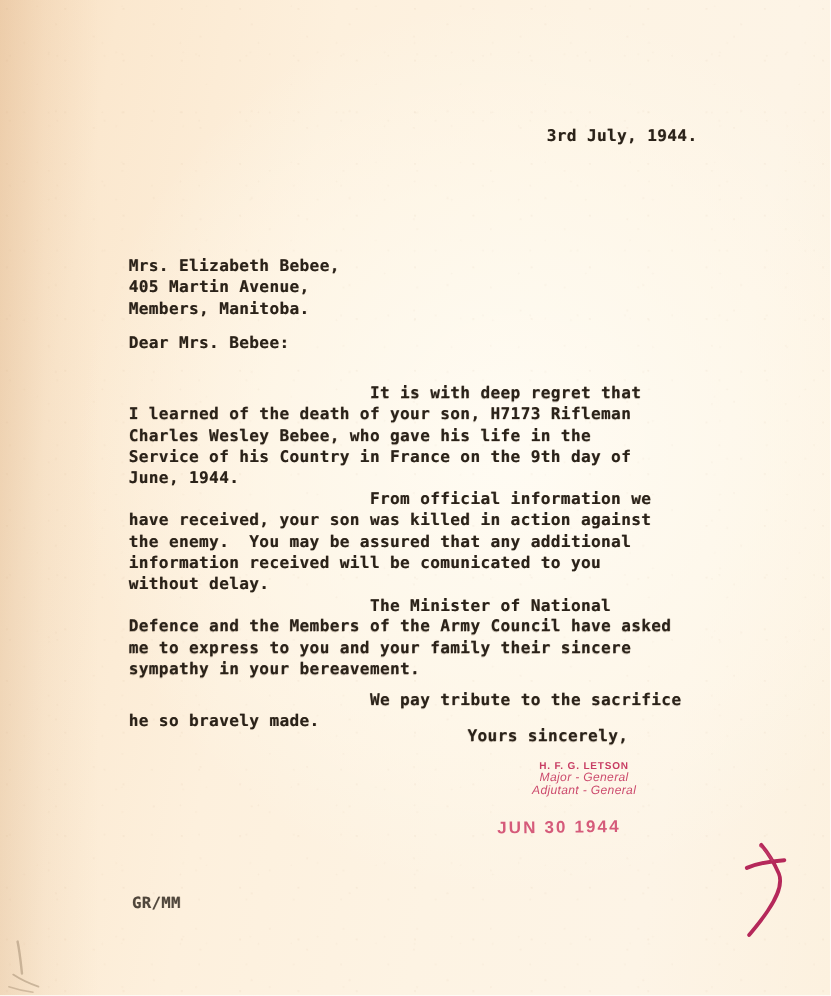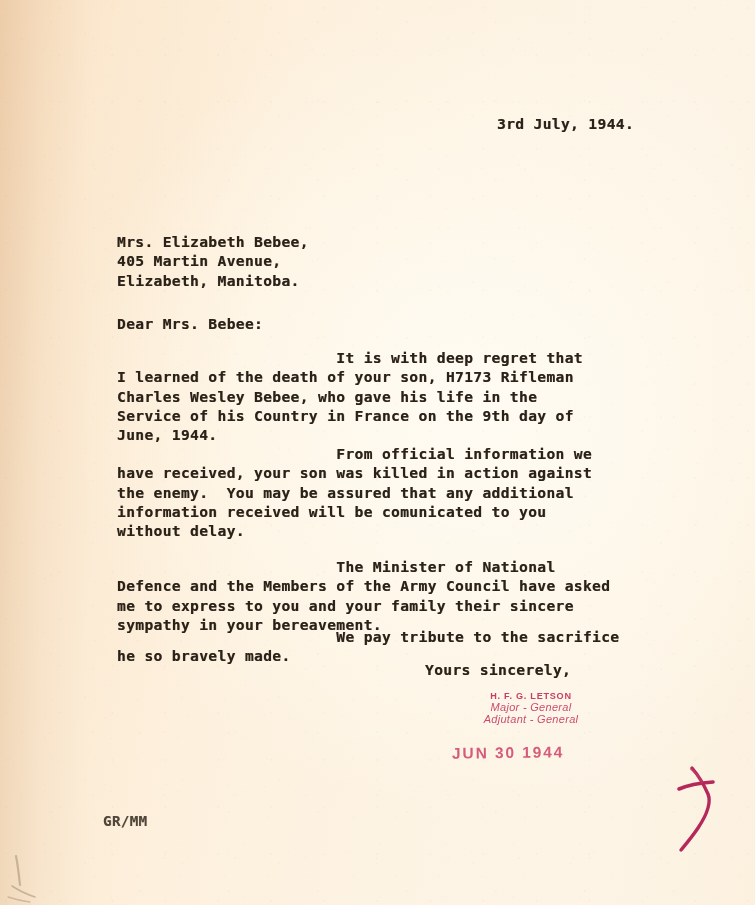--- a/index.html
+++ b/index.html
@@ -69,44 +69,44 @@
     top: 114px;
   }
 
   #address-block {
     left: 117px;
     top: 232px;
   }
 
   #salutation {
     left: 117px;
-    top: 314px;
+    top: 302px;
     text-align: center;
   }
 
   .para {
     left: 117px;
   }
   #para-1 { top: 348px; }
   #para-2 { top: 444px; }
-  #para-3 { top: 541px; margin-top: 16px; }
+  #para-3 { top: 541px; }
   #para-4 { top: 627px; }
 
   #closing {
     left: 425px;
     top: 660px;
   }
 
   #signature-block {
     left: 404px;
     top: 763px;
   }
 
   #ref-initials {
-    left: 103px;
+    left: 120px;
     top: 812px;
     font-size: 14.2px;
     opacity: 0.82;
   }
 
   
   #stamp-signature {
     position: absolute;
     left: 441px;
     top: 691px;
@@ -172,21 +172,21 @@
 
 <div id="page">
 
   <div id="grain"></div>
   <div id="edge-shade"></div>
 
   <div class="typed" id="datestamp-line">3rd July, 1944.</div>
 
   <div class="typed" id="address-block"><span>Mrs. Elizabeth Bebee,</span>
 <span>405 Martin Avenue,</span>
-<span>Elizabeth, Manitoba.</span></div>
+<span>Members, Manitoba.</span></div>
 
   <div class="typed" id="salutation">Dear Mrs. Bebee:</div>
 
   <div class="typed para" id="para-1">                        It is with deep regret that
 I learned of the death of your son, H7173 Rifleman
 Charles Wesley Bebee, who gave his life in the
 Service of his Country in France on the 9th day of
 June, 1944.</div>
 
   <div class="typed para" id="para-2">                        From official information we

